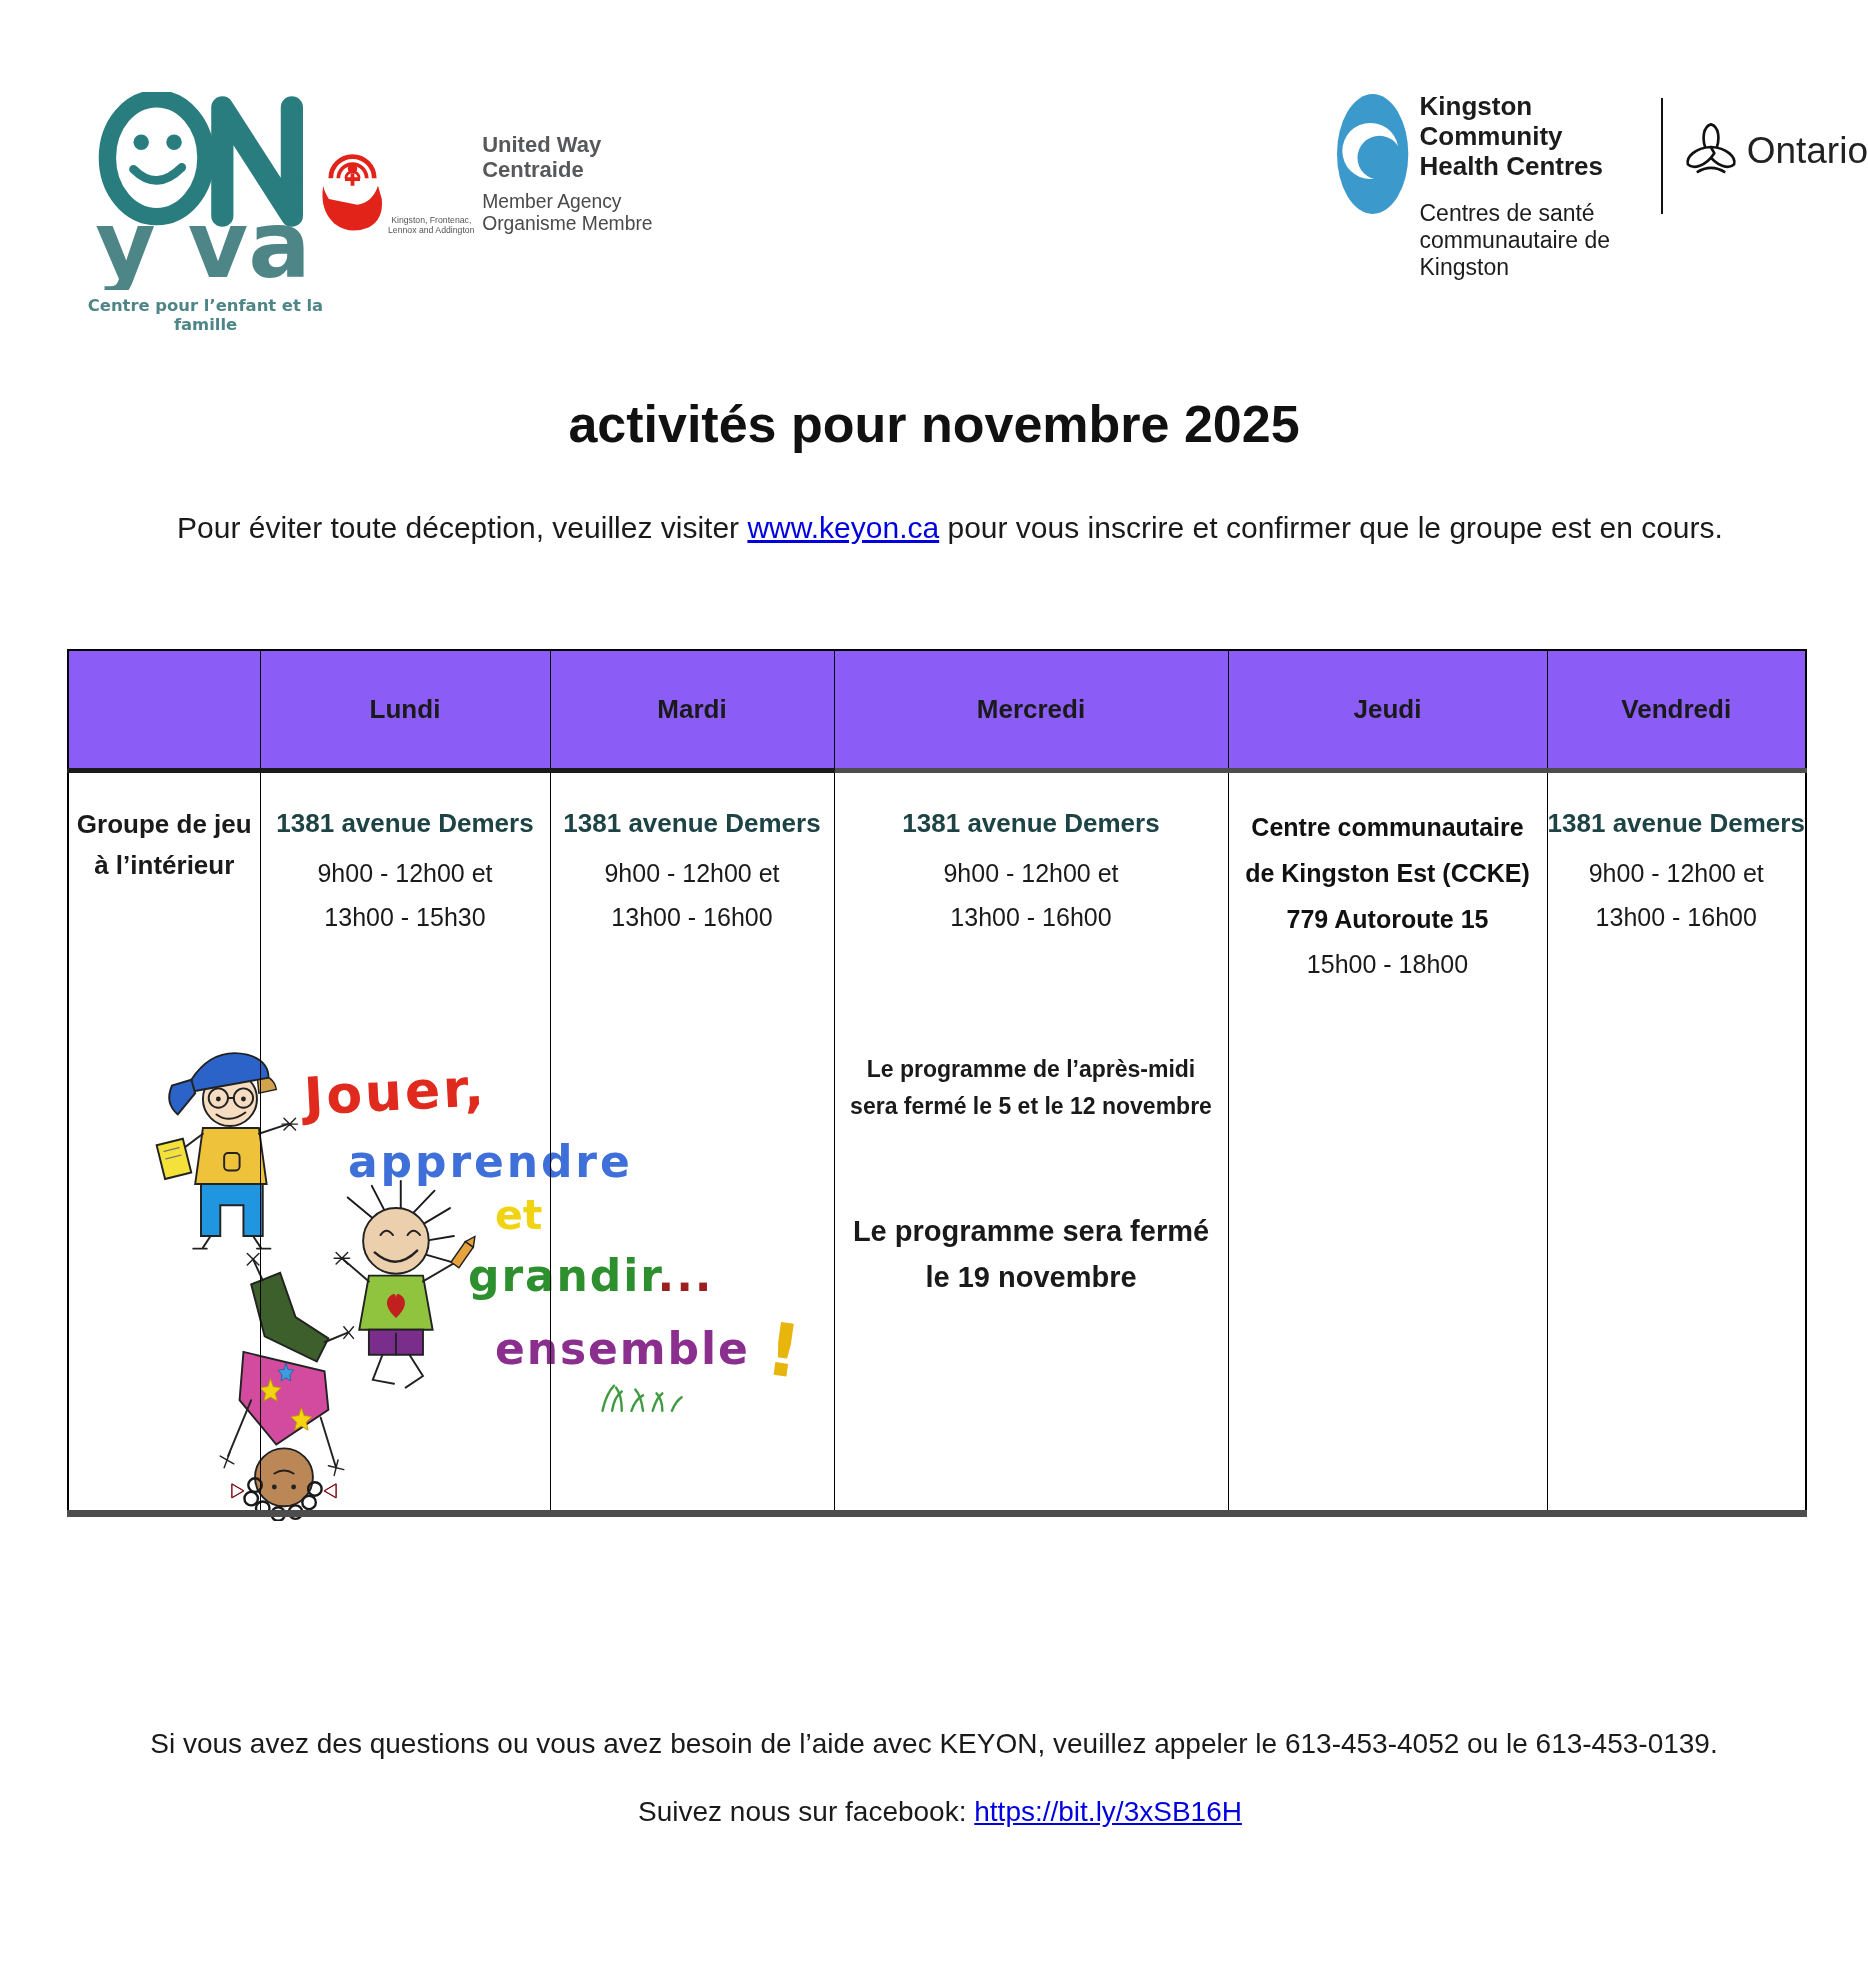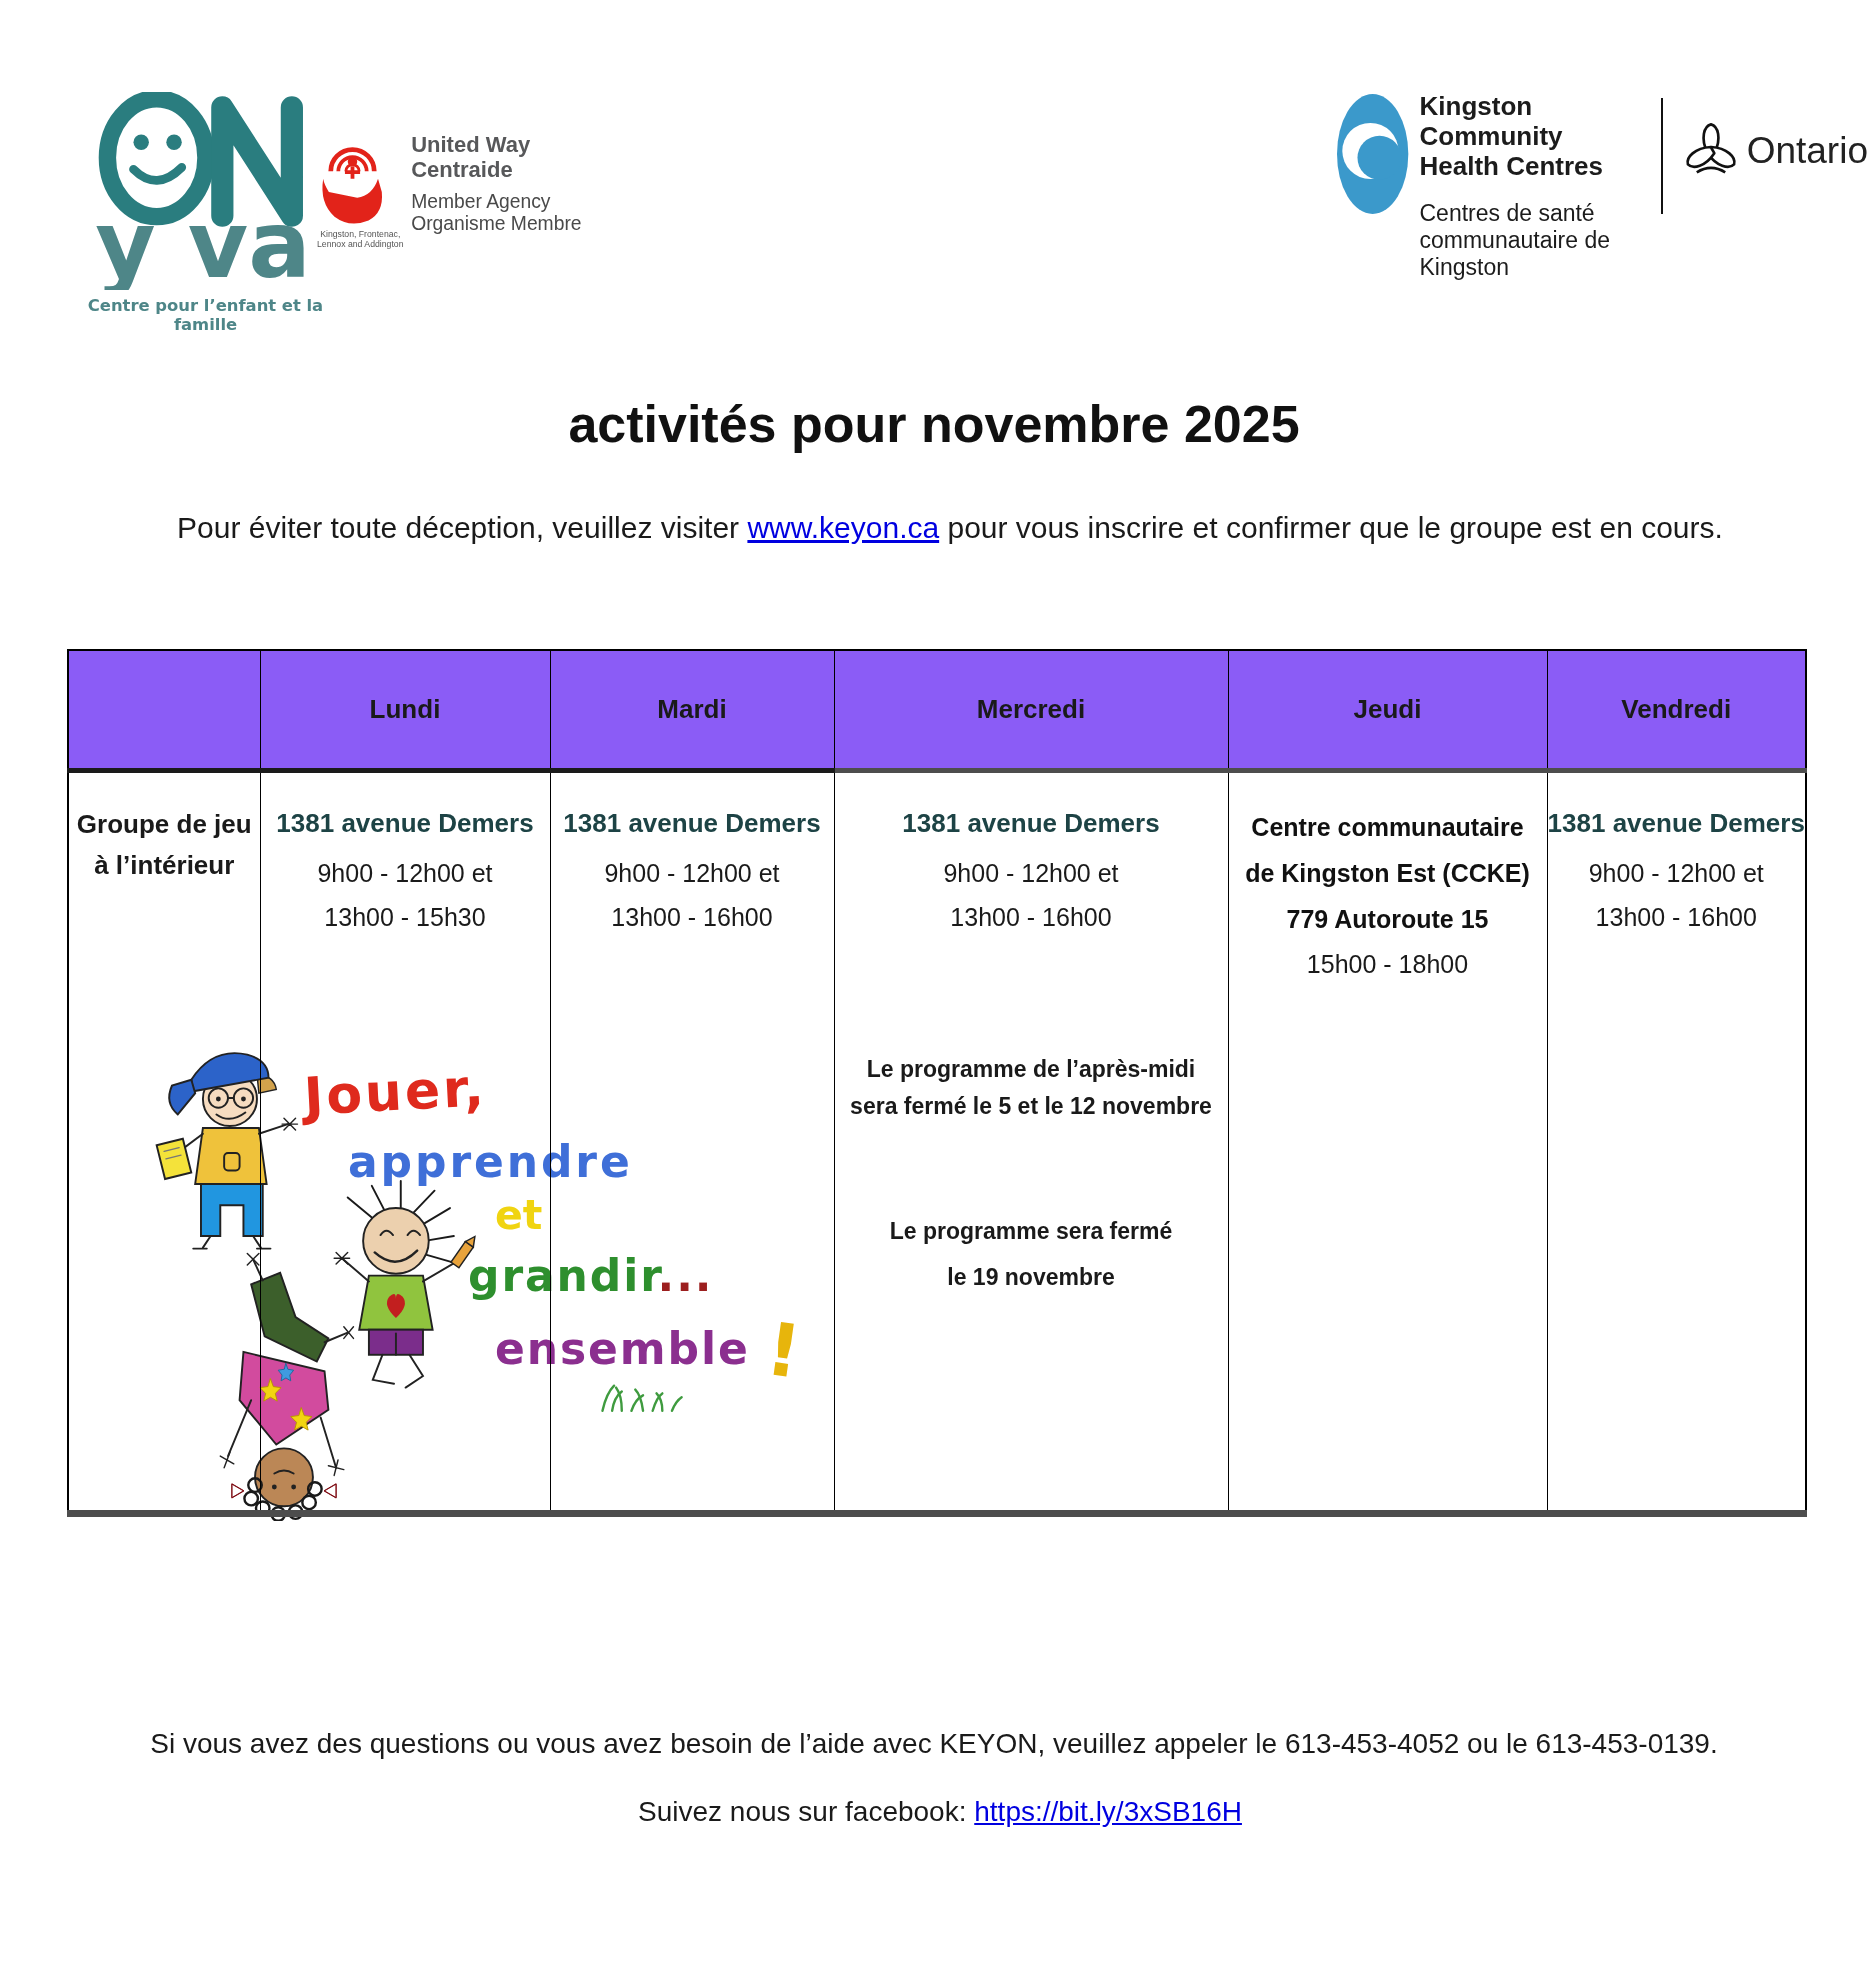--- a/index.html
+++ b/index.html
@@ -8,21 +8,21 @@
 
   
   .onyva{position:absolute;left:85px;top:92px;width:241px;}
   .onyva-tagline{margin-top:1.9px;text-align:center;font-family:"DejaVu Sans",sans-serif;
       font-size:16.4px;font-weight:bold;color:var(--onyva-teal-light);}
   .teal-stroke{stroke:var(--onyva-teal);}
   .teal-fill{fill:var(--onyva-teal);}
   .tealtext{fill:var(--onyva-teal-light);font-family:"DejaVu Sans",sans-serif;font-weight:bold;}
 
   .uw{position:absolute;left:317px;top:124px;display:flex;}
-  .uw-icon-col{display:flex;flex-direction:column;align-items:flex-start;}
+  .uw-icon-col{display:flex;flex-direction:row;align-items:flex-end;}
   .uw-region{font-size:8.7px;line-height:9.7px;color:#555;text-align:center;margin-top:1.9px;}
   .uw-text{margin-left:7.7px;padding-top:7.7px;}
   .uw-name{font-size:22px;line-height:25px;font-weight:bold;color:#57585a;}
   .uw-sub{font-size:19.3px;line-height:22px;color:#4a4a4a;margin-top:9.7px;}
   .uw-red-fill{fill:var(--united-way-red);}
   .uw-red-stroke{stroke:var(--united-way-red);}
 
   .gov-logos{position:absolute;left:1337px;top:77px;display:flex;align-items:flex-start;}
   .kchc-text{margin-left:9.7px;padding-top:13.5px;}
   .kchc-en{font-size:26px;line-height:30px;font-weight:bold;color:#1c1c1c;}
@@ -59,21 +59,21 @@
   table.sched thead th.dark-under{border-bottom:5.8px solid #1a1a1a;}
   table.sched thead th.gray-under{border-bottom:5.8px solid #4d4d4d;}
   table.sched tbody td{height:737px;vertical-align:top;text-align:center;
                        border-bottom:7.7px solid #4d4d4d;}
   .cell-pad{padding-top:31px;}
   .row-label{font-size:26px;font-weight:bold;line-height:41px;}
   .loc{font-size:26px;font-weight:bold;color:var(--location-teal);line-height:39px;margin-bottom:7.7px;}
   .loc-black{font-size:25px;font-weight:bold;color:#111;line-height:46px;}
   .time{font-size:25px;line-height:44px;color:#1a1a1a;}
   .note1{margin-top:112px;font-size:23px;font-weight:bold;line-height:37px;}
-  .note2{margin-top:83px;font-size:23px;font-weight:bold;line-height:46px;}
+  .note2{margin-top:83px;font-size:29px;font-weight:bold;line-height:46px;}
 
   
   .footer1{position:absolute;left:0;top:1728px;width:100%;text-align:center;font-size:28px;}
   .footer2{position:absolute;left:0;top:1796px;width:100%;text-align:center;font-size:28px;margin-left:6px;}
 </style>
 </head>
 <body>
 
 <div class="page">
 

